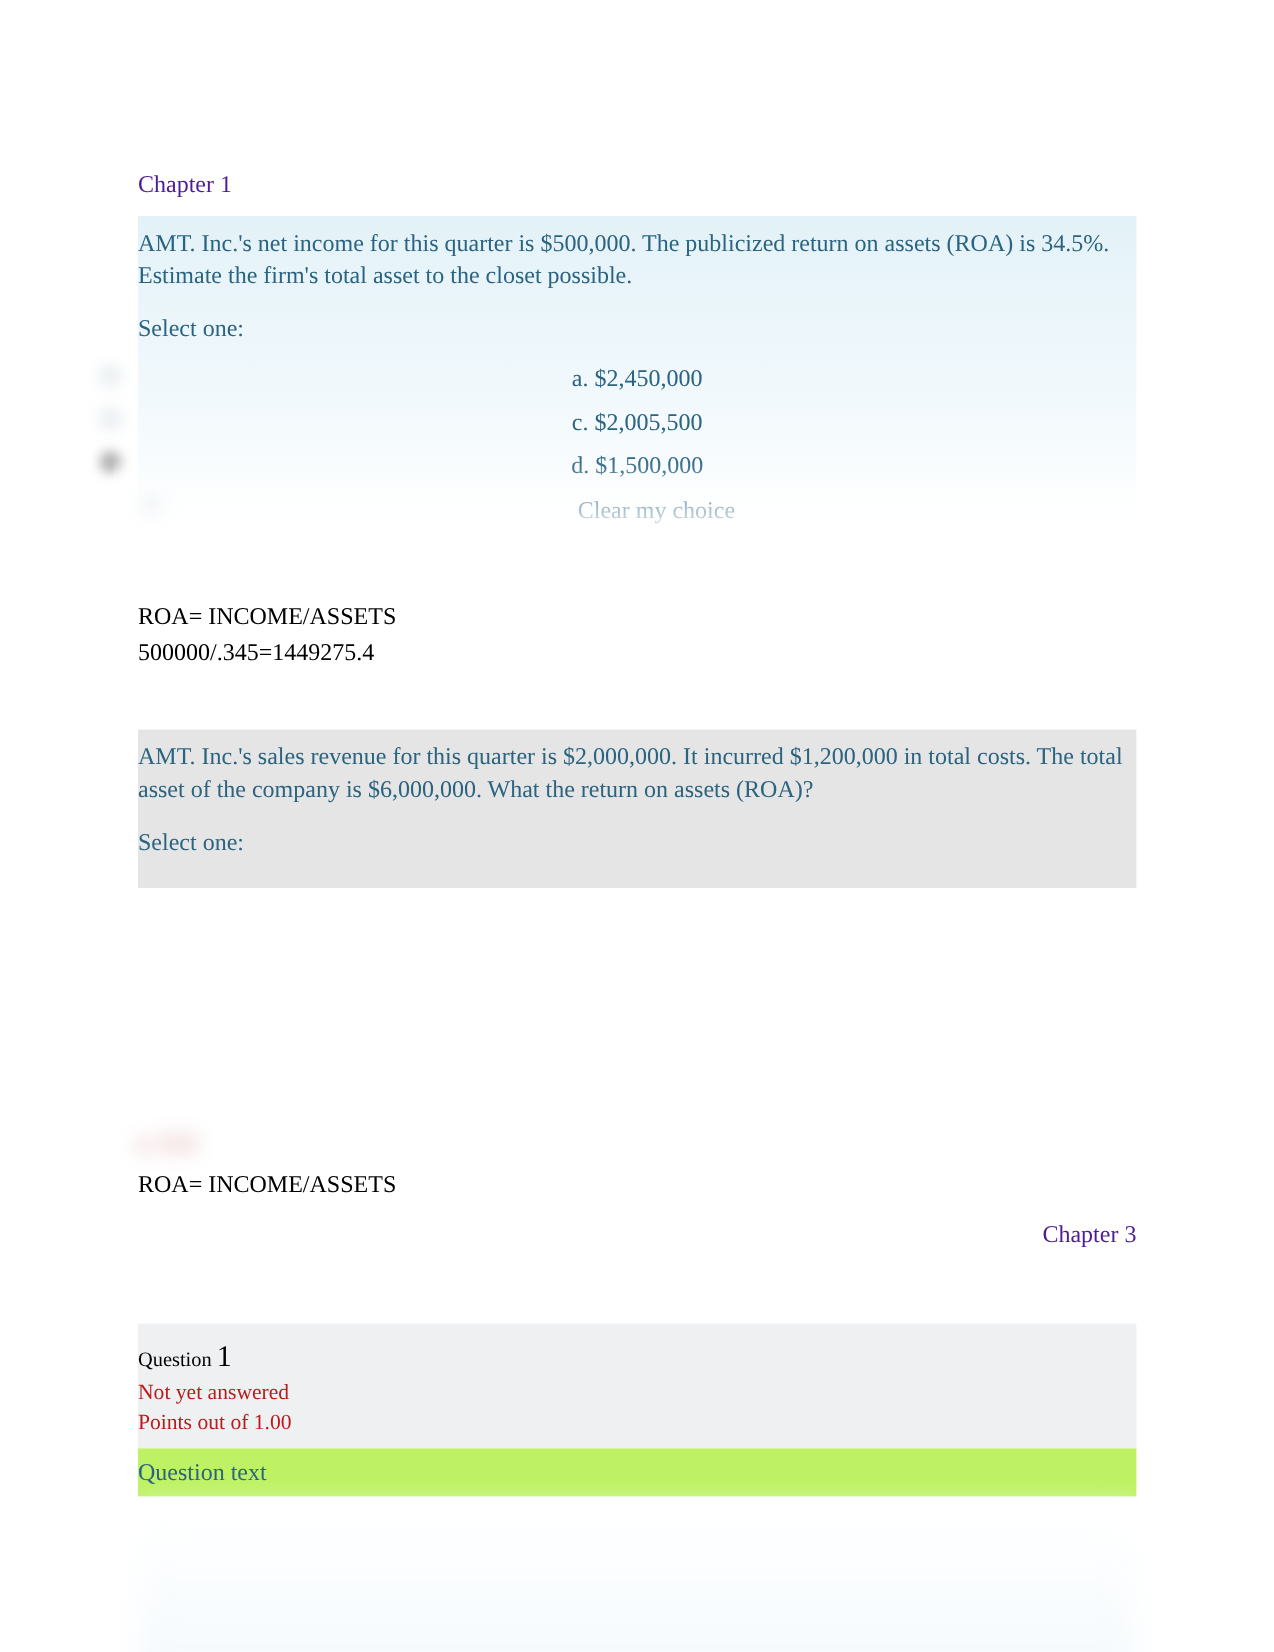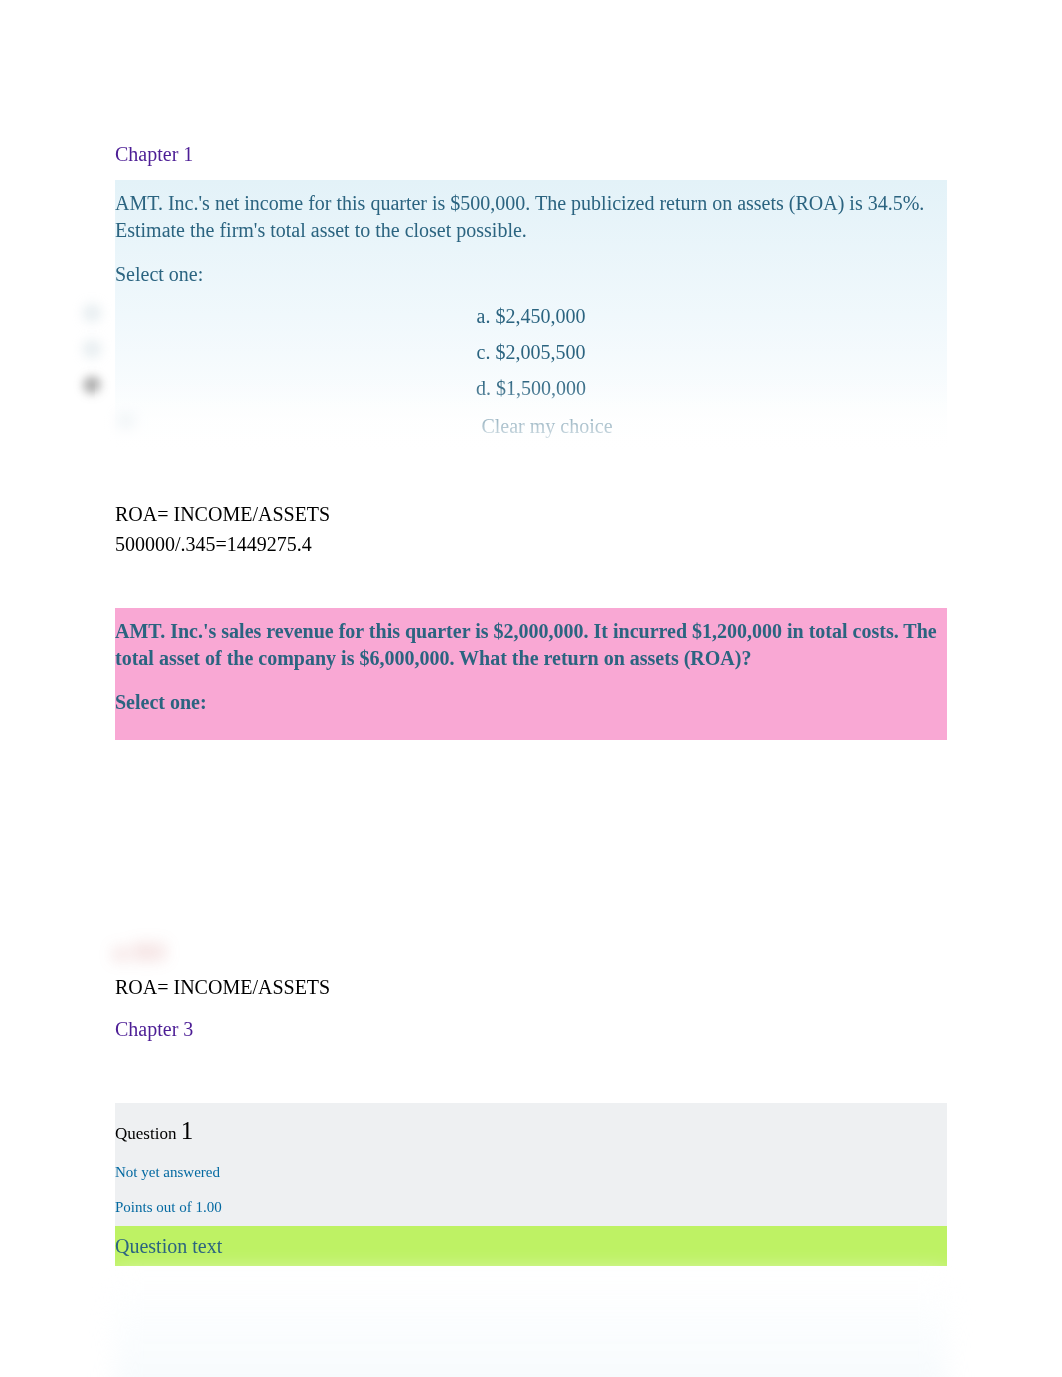--- a/index.html
+++ b/index.html
@@ -21,23 +21,22 @@
       color: #4c1d95;
       margin-bottom: 12px;
       font-size: 20px;
     }
     .question-block {
       background: linear-gradient(to bottom, #e3f2f8 0%, #f0f8fc 50%, #ffffff 100%);
       padding: 10px 0;
       margin-bottom: 8px;
     }
     .question-block-2 {
-      background: #f9a8d4;
+      background: #e5e5e5;
       padding: 10px 0;
-      font-weight: bold;
     }
     .question-text {
       color: #2b6480;
       margin-bottom: 16px;
       line-height: 1.35;
     }
     .select-one {
       color: #2b6480;
       margin-bottom: 14px;
     }
@@ -120,42 +119,43 @@
       color: #000000;
       display: inline;
     }
     .question-number {
       font-size: 25px;
       color: #000000;
       display: inline;
     }
     .question-status,
     .question-points {
-      font-size: 15px;
-      color: #0369a1;
-      margin-top: 14px;
+      font-size: 18px;
+      color: #b91c1c;
+      margin-top: 0;
     }
     .question-text-header {
       color: #2b6480;
       background: #bef264;
       padding: 6px 0;
       font-size: 20px;
     }
     .large-blur-area {
       height: 140px;
       margin-top: 10px;
       background: linear-gradient(to bottom, 
         rgba(255,255,255,1) 0%, 
         rgba(248,252,254,0.6) 40%,
         rgba(220,235,245,0.3) 100%);
       filter: blur(12px);
     }
     .chapter3 {
       margin-top: 6px;
       margin-bottom: 6px;
+      text-align: right;
     }
   </style>
 </head>
 <body>
 
 <div class="chapter-heading">Chapter 1</div>
 
 <div class="question-block fade-overlay">
   <div class="question-text">AMT. Inc.'s net income for this quarter is $500,000. The publicized return on assets (ROA) is 34.5%. Estimate the firm's total asset to the closet possible.</div>
   <div class="select-one">Select one:</div>

